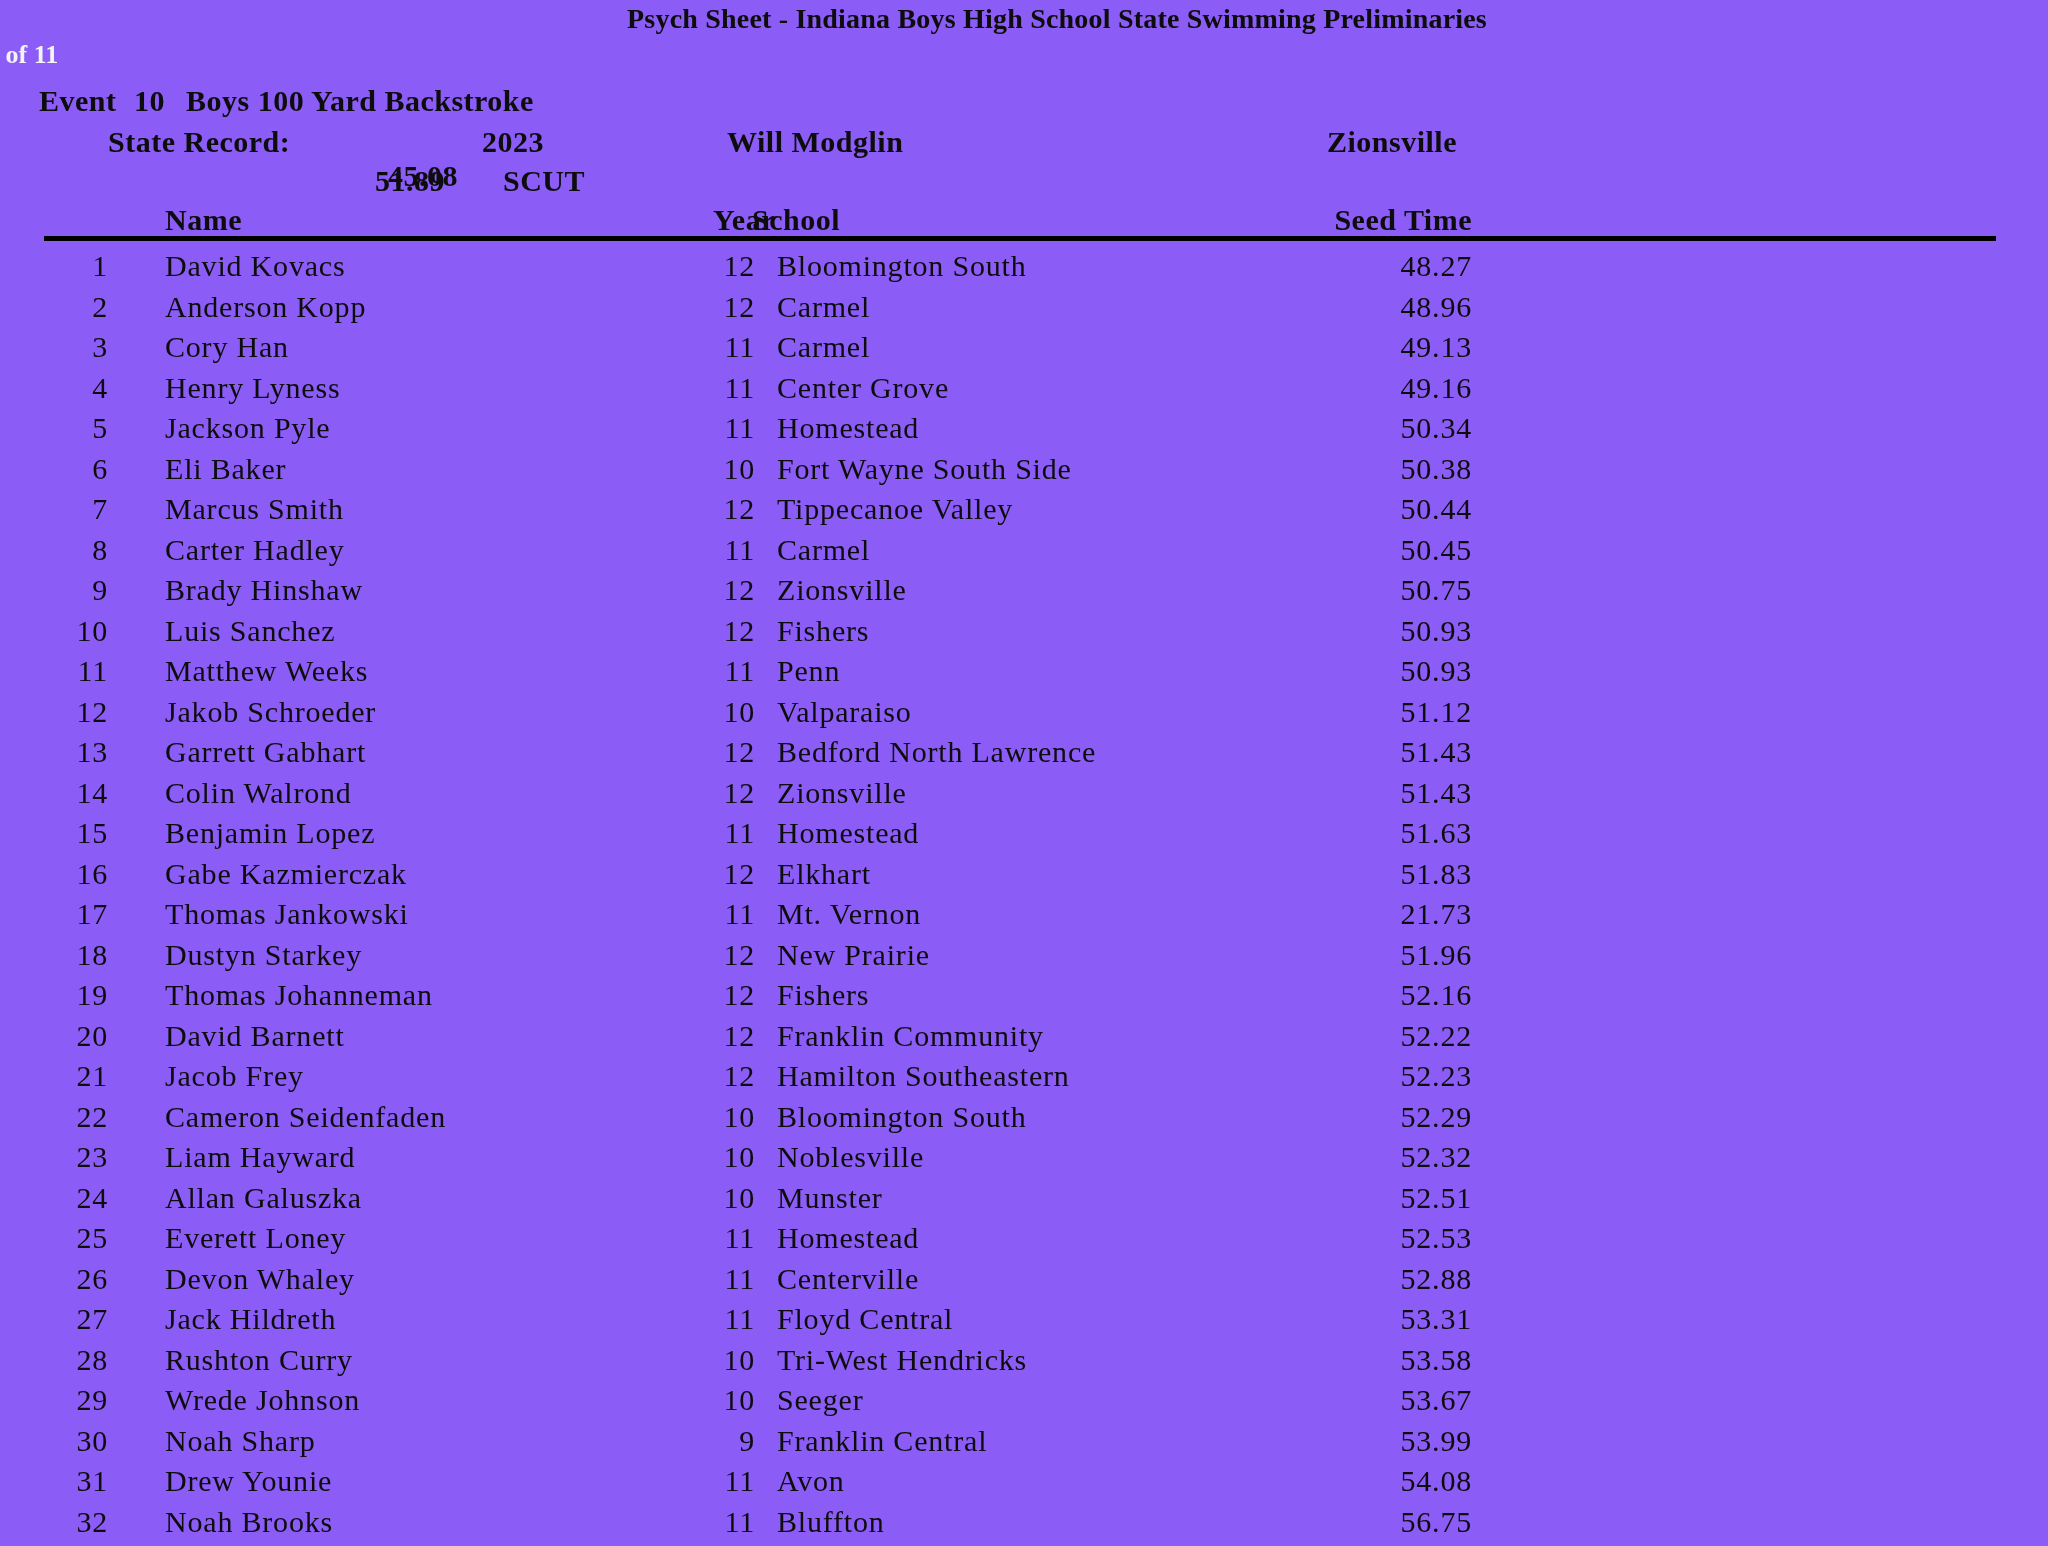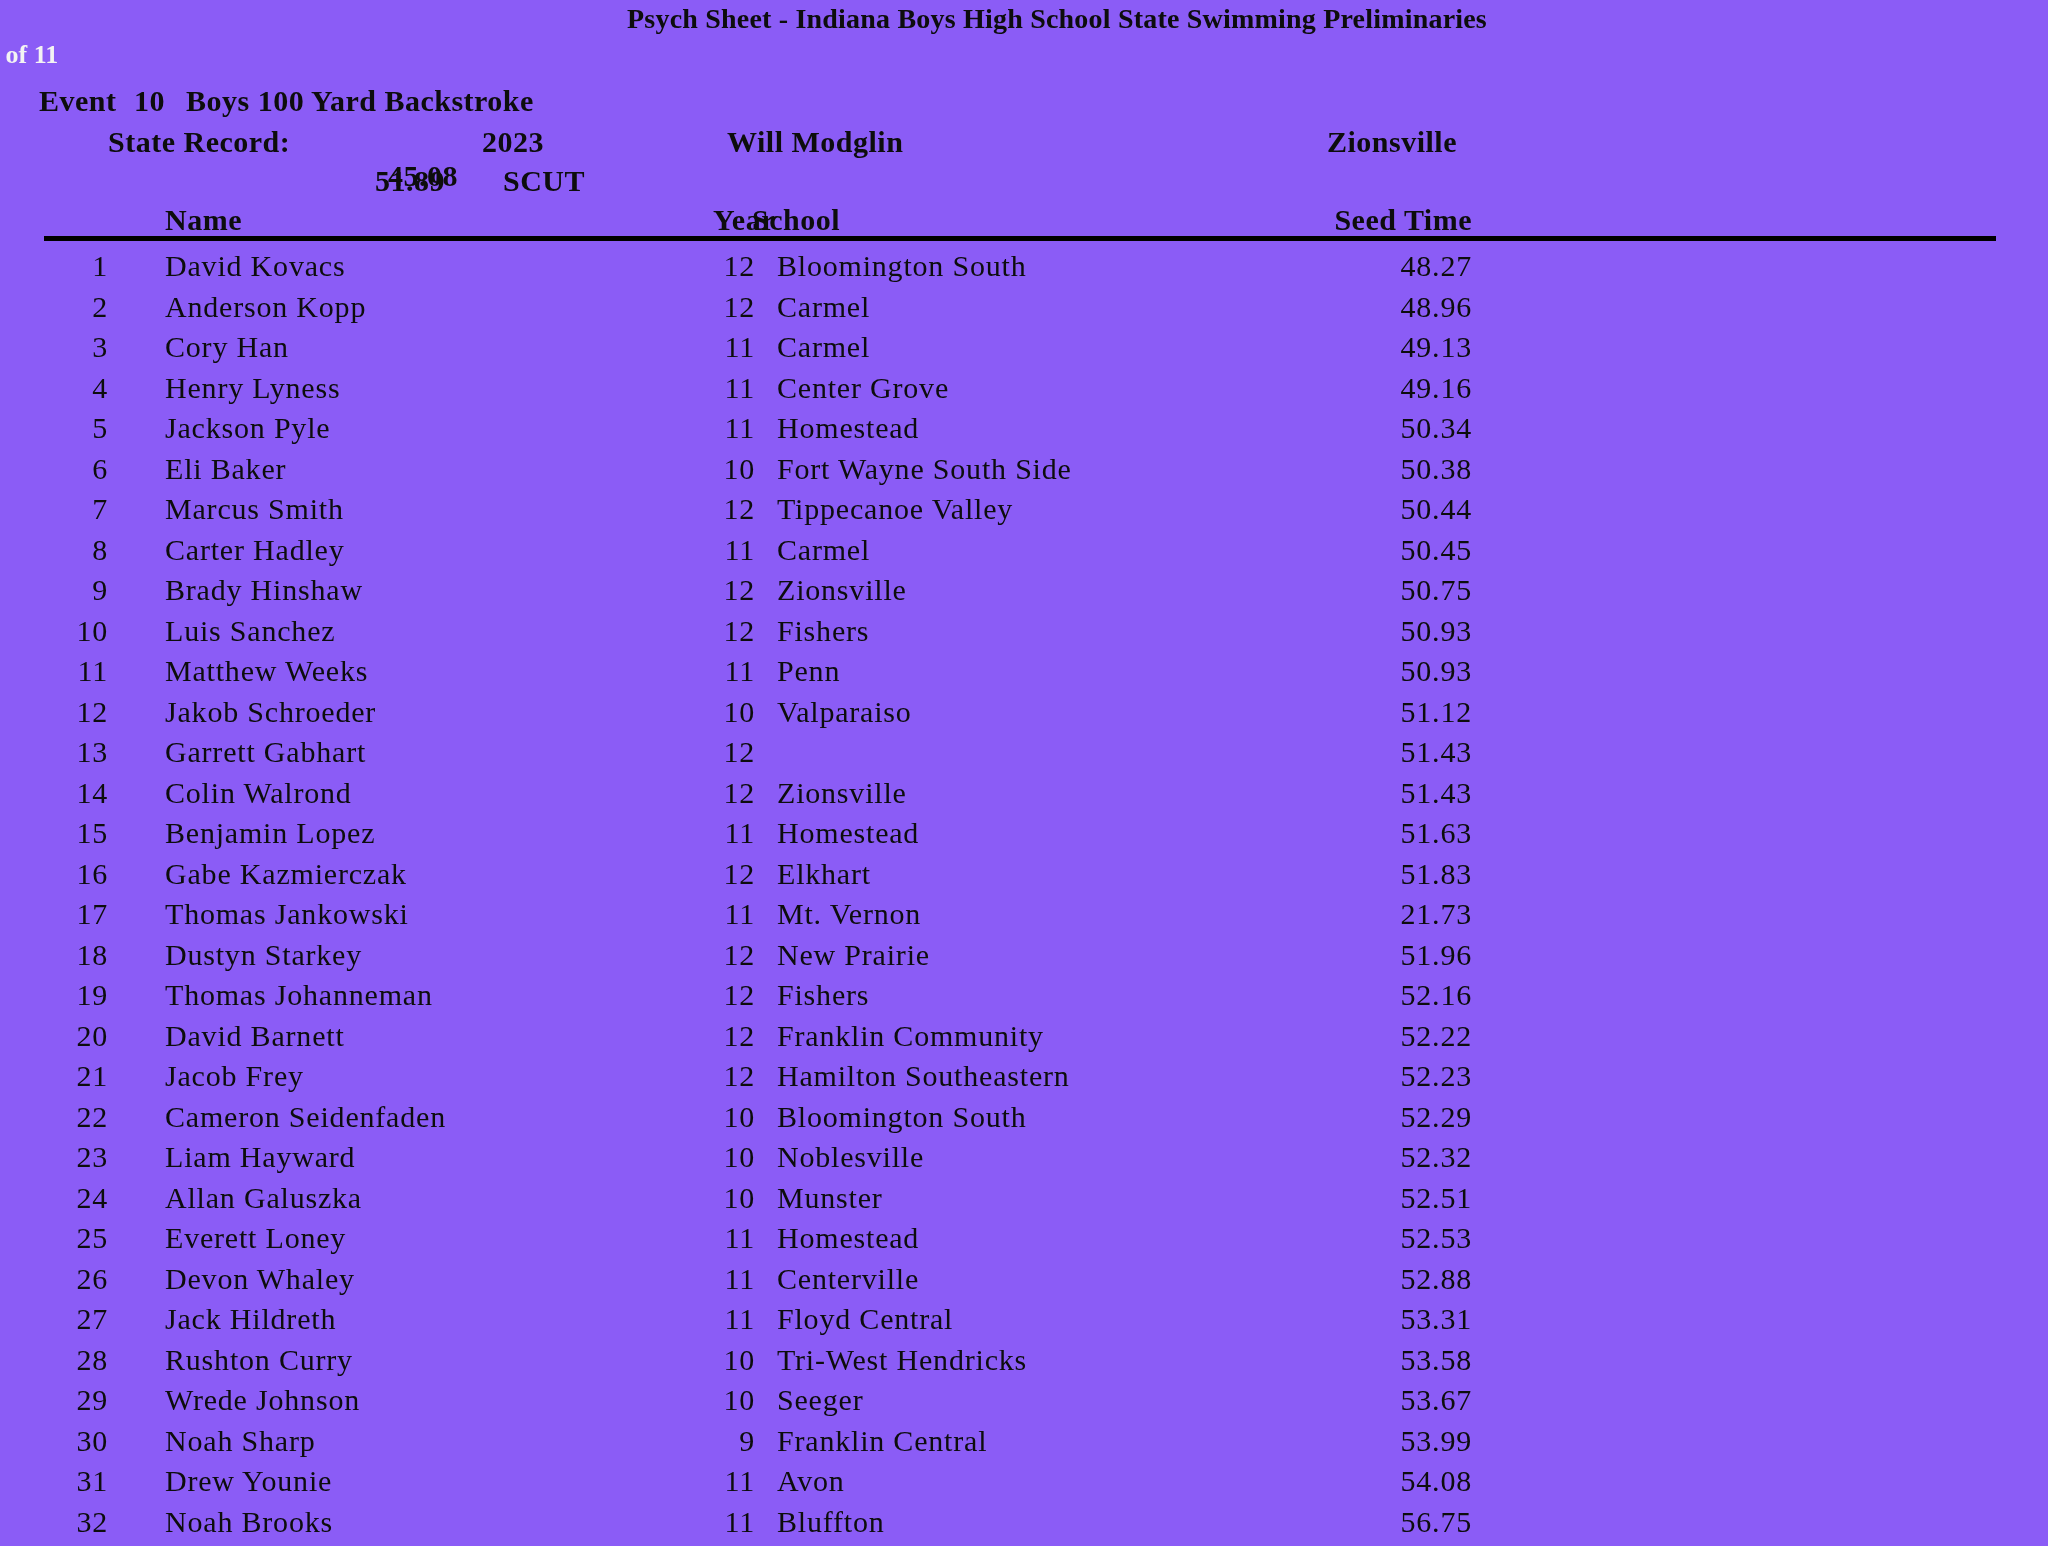--- a/index.html
+++ b/index.html
@@ -200,20 +200,21 @@
     <span class="cell c-name">Jakob Schroeder</span>
     <span class="cell c-year">10</span>
     <span class="cell c-school">Valparaiso</span>
     <span class="cell c-time">51.12</span>
   </div>
 
   <div class="row">
     <span class="cell c-rank">13</span>
     <span class="cell c-name">Garrett Gabhart</span>
     <span class="cell c-year">12</span>
+    <span class="cell c-school">Bedford North Lawrence</span>
     <span class="cell c-time">51.43</span>
   </div>
 
   <div class="row">
     <span class="cell c-rank">14</span>
     <span class="cell c-name">Colin Walrond</span>
     <span class="cell c-year">12</span>
     <span class="cell c-school">Zionsville</span>
     <span class="cell c-time">51.43</span>
   </div>

